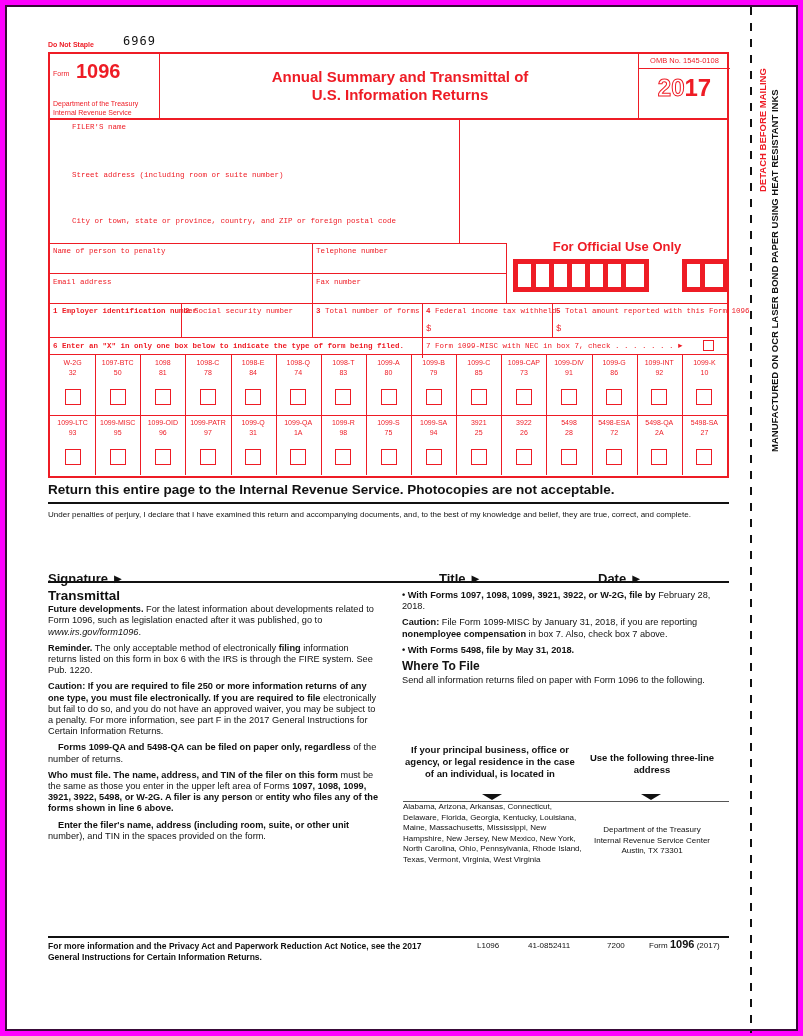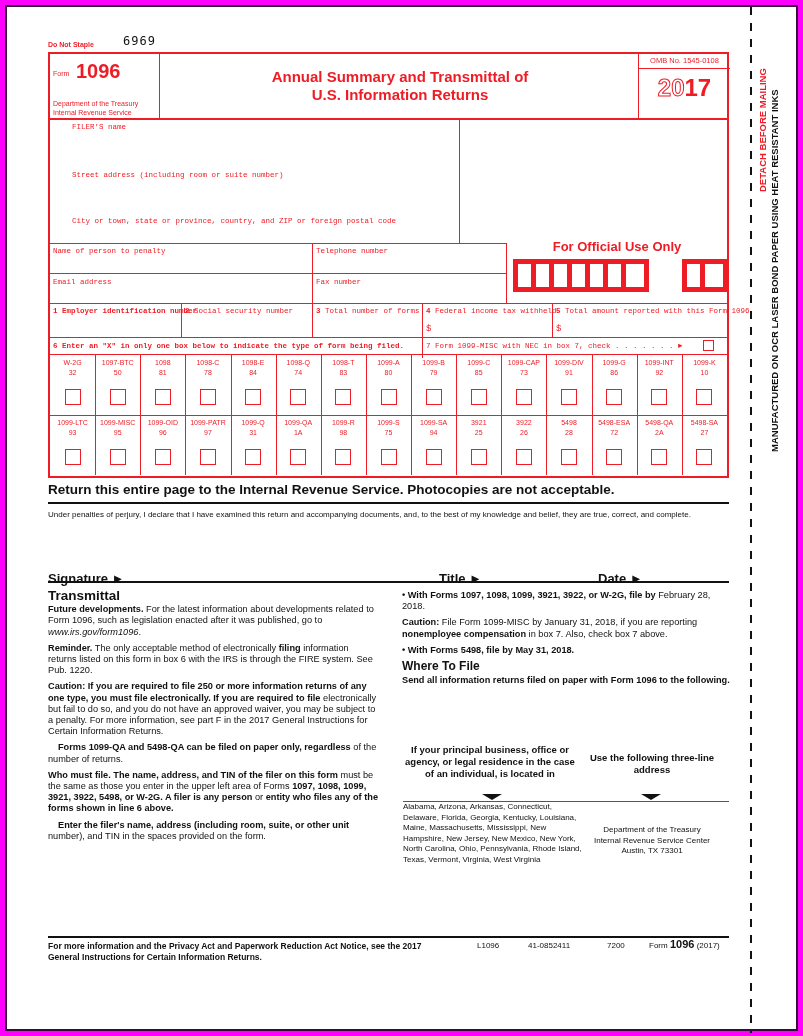--- a/index.html
+++ b/index.html
@@ -347,21 +347,21 @@
     <p style="text-indent:10px;"><b>Forms 1099-QA and 5498-QA can be filed on paper only, regardless</b><span> of the number of returns.</span></p>
     <p><b>Who must file. The name, address, and TIN of the filer on this form</b><span> must be the same as those you enter in the upper left area of Forms </span><b>1097, 1098, 1099, 3921, 3922, 5498, or W-2G. A filer is any person</b><span> or </span><b>entity who files any of the forms shown in line 6 above.</b></p>
     <p style="text-indent:10px;"><b>Enter the filer's name, address (including room, suite, or other unit</b><span> number), and TIN in the spaces provided on the form.</span></p>
   </div>
 
   <div id="right-col" class="abs">
     <p><b>• With Forms 1097, 1098, 1099, 3921, 3922, or W-2G, file by</b><span> February 28, 2018.</span></p>
     <p><b>Caution:</b><span> File Form 1099-MISC by January 31, 2018, if you are reporting </span><b>nonemployee compensation</b><span> in box 7. Also, check box 7 above.</span></p>
     <p><b>• With Forms 5498, file by May 31, 2018.</b></p>
     <h3>Where To File</h3>
-    <p style="font-weight:bold;">Send all information returns filed on paper with Form 1096 to the following.</p>
+    <p style="font-weight:normal;">Send all information returns filed on paper with Form 1096 to the following.</p>
   </div>
 
   <div class="hdcol" style="left:398px;top:737px;width:170px;">If your principal business, office or agency, or legal residence in the case of an individual, is located in</div>
   <div class="hdcol" style="left:575px;top:745px;width:140px;">Use the following three-line address</div>
   <div class="tri" style="left:475px;top:787px;"></div>
   <div class="tri" style="left:634px;top:787px;"></div>
   <div class="abs" style="left:396px;top:794px;width:326px;height:1px;background:#555;"></div>
   <div id="states" class="abs">Alabama, Arizona, Arkansas, Connecticut, Delaware, Florida, Georgia, Kentucky, Louisiana, Maine, Massachusetts, Mississippi, New Hampshire, New Jersey, New Mexico, New York, North Carolina, Ohio, Pennsylvania, Rhode Island, Texas, Vermont, Virginia, West Virginia</div>
   <div id="addr" class="abs">
     <div>Department of the Treasury</div>

